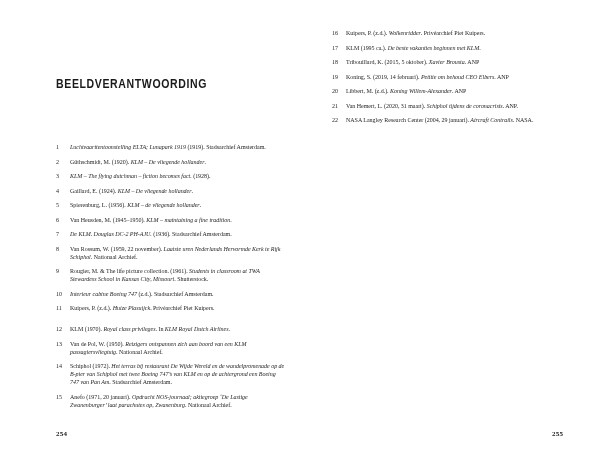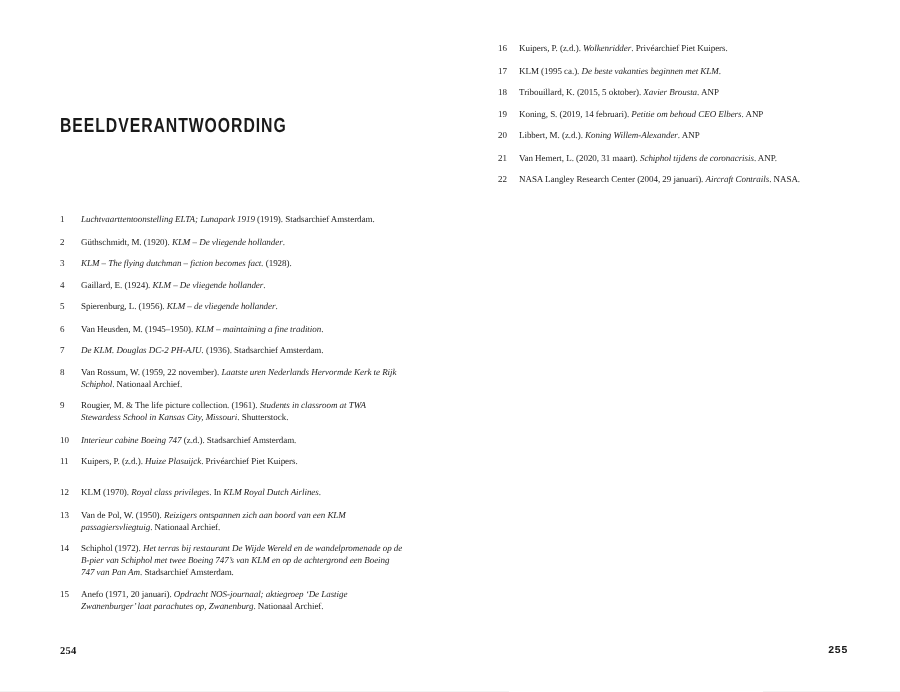--- a/index.html
+++ b/index.html
@@ -1,21 +1,21 @@
 <!DOCTYPE html>
 <html><head>
 <meta charset="utf-8">
 <style>
   html,body{margin:0;padding:0;background:#e9e9e9;}
   .spread{
     position:relative;width:600px;height:461px;background:#ffffff;
     font-family:"Liberation Serif", serif;color:#1f1f1f;overflow:hidden;
   }
   .page{position:absolute;top:0;height:461px;width:300px;}
-  .page.left{left:0;}
+  .page.left{left:16px;}
   .page.right{left:300px;}
   .heading{
     position:absolute;left:40px;top:76px;margin:0;
     font-family:"Liberation Sans", sans-serif;
     font-weight:700;font-size:13.5px;letter-spacing:0.8px;color:#1a1a1a;
     transform:scaleX(0.78);transform-origin:0 50%;
     white-space:nowrap;
   }
   .credits{position:absolute;}
   .credits.llist{left:40px;top:143px;width:229px;}
@@ -27,21 +27,21 @@
   }
   .ref.gap{margin-top:13px;}
   .ref .num{flex:0 0 14px;width:14px;}
   .ref .txt{flex:1;}
   .ref .txt em{font-style:italic;}
   .pagenum{
     position:absolute;top:430px;
     font-size:7px;font-weight:700;color:#1a1a1a;letter-spacing:0.2px;text-align:right;
   }
   .pagenum.pleft{left:40px;}
-  .pagenum.pright{left:252px;font-family:Liberation Mono, monospace;}
+  .pagenum.pright{left:252px;}
 </style>
 </head>
 <body>
 
 <div class="spread">
 
   <div class="page left">
     <h1 class="heading">BEELDVERANTWOORDING</h1>
     <div class="credits llist">
         <div class="ref">

